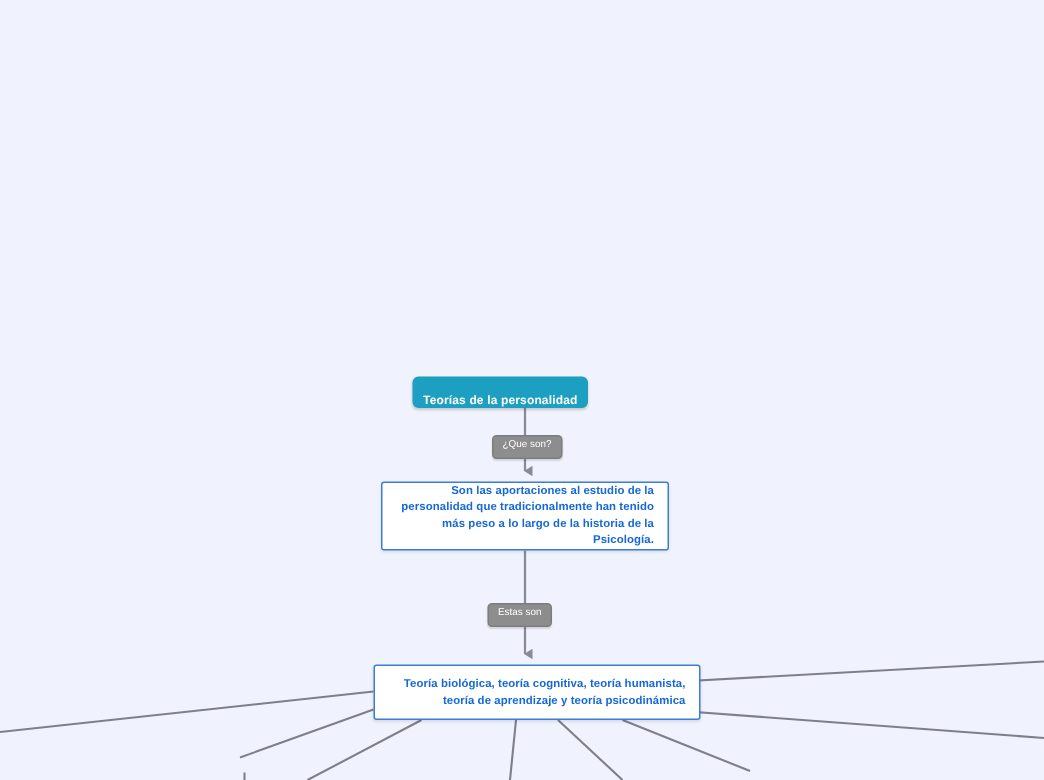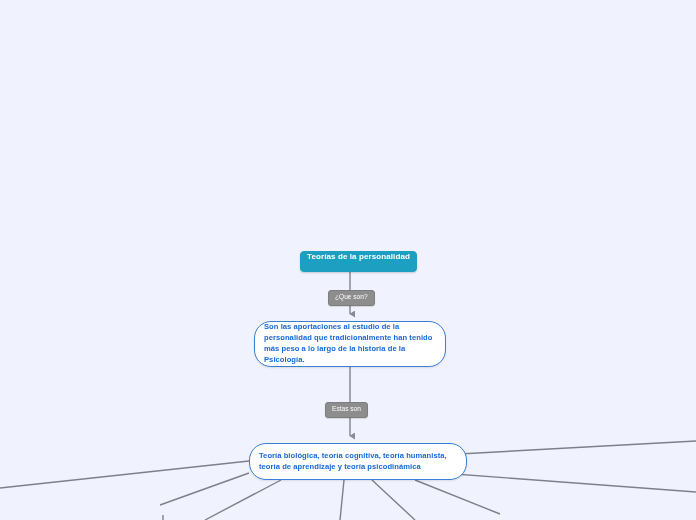--- a/index.html
+++ b/index.html
@@ -30,48 +30,49 @@
     pointer-events: none;
   }
 
   .node {
     position: absolute;
     box-sizing: border-box;
   }
 
   
   .node-root {
-    left: 300px;
+    left: 275px;
     top: 251px;
     width: 117px;
     height: 21px;
     background: #1c9fc0;
     border: 1px solid #1c9fc0;
     border-radius: 4px;
     display: flex;
-    align-items: flex-start;
+    align-items: flex-end;
     justify-content: center;
     box-shadow: 0 1px 2px rgba(0,0,0,0.18);
   }
   .node-root .node-text {
     color: #ffffff;
     font-size: 8px;
     font-weight: bold;
     letter-spacing: 0.1px;
     white-space: nowrap;
   }
 
   
   .node-box {
     background: #ffffff;
     border: 1.4px solid #3a7fd5;
-    border-radius: 17px;
+    border-radius: 2px;
     box-shadow: 0 1px 2px rgba(0,0,0,0.10);
     display: flex;
     align-items: center;
+    text-align: right;
   }
   .node-box .node-text {
     color: #1668d8;
     font-size: 7.6px;
     font-weight: bold;
     line-height: 1.44;
     padding: 0 9px;
     letter-spacing: 0.05px;
   }
 

